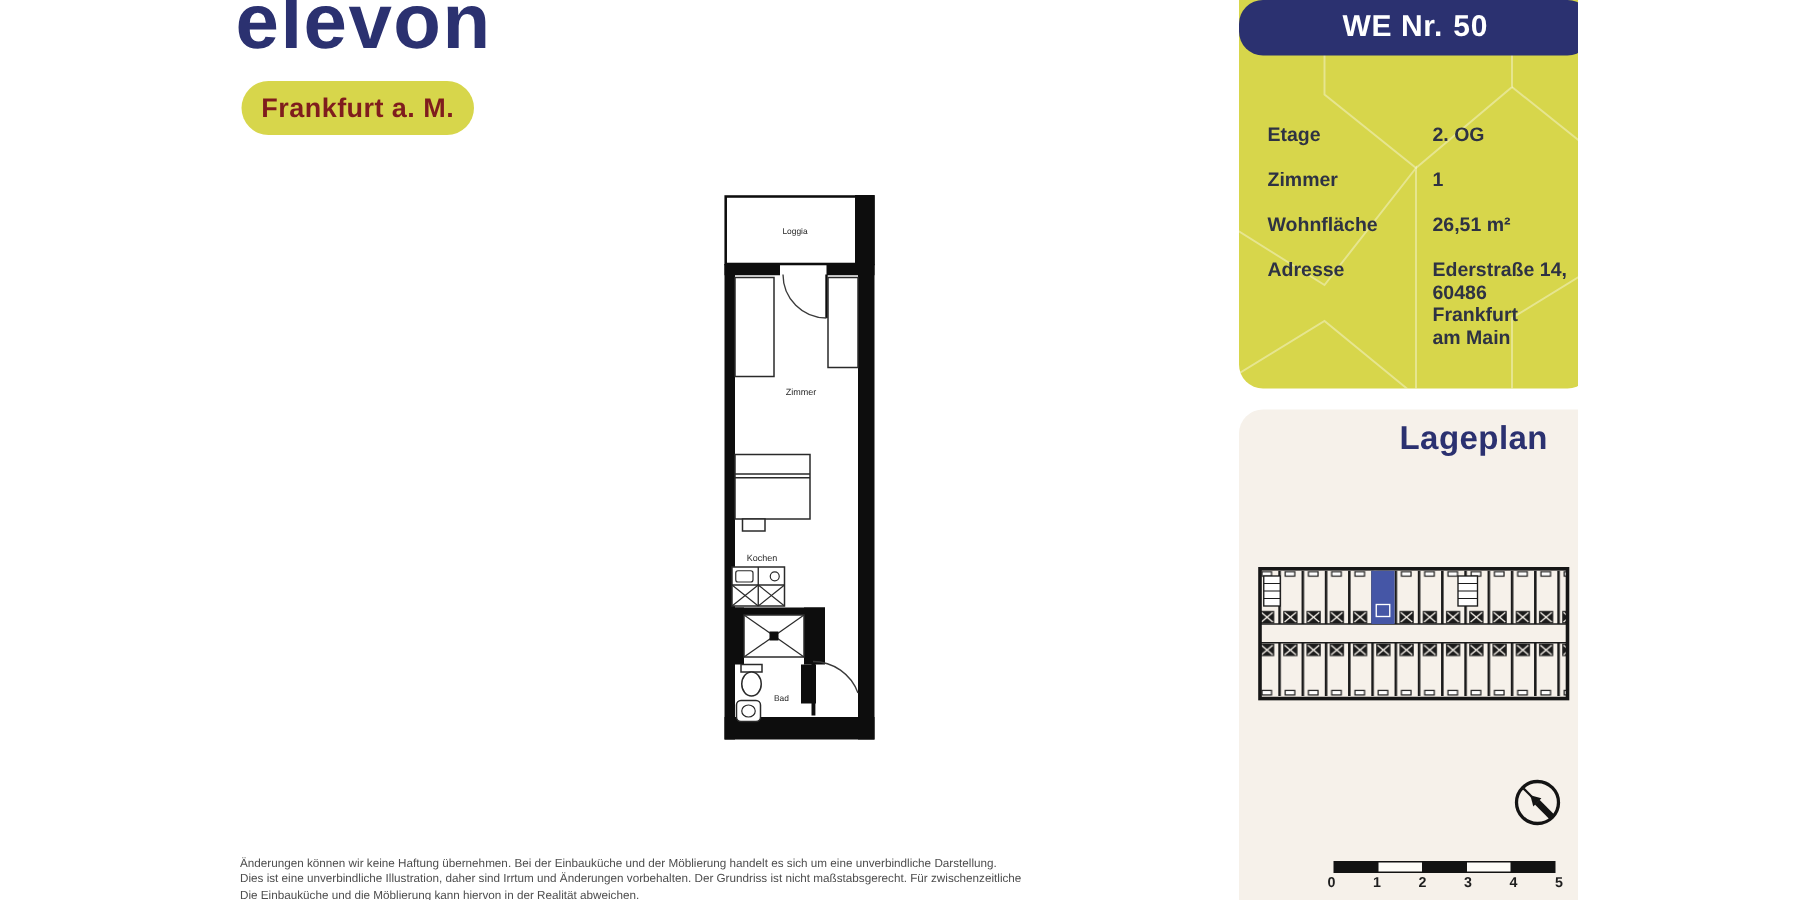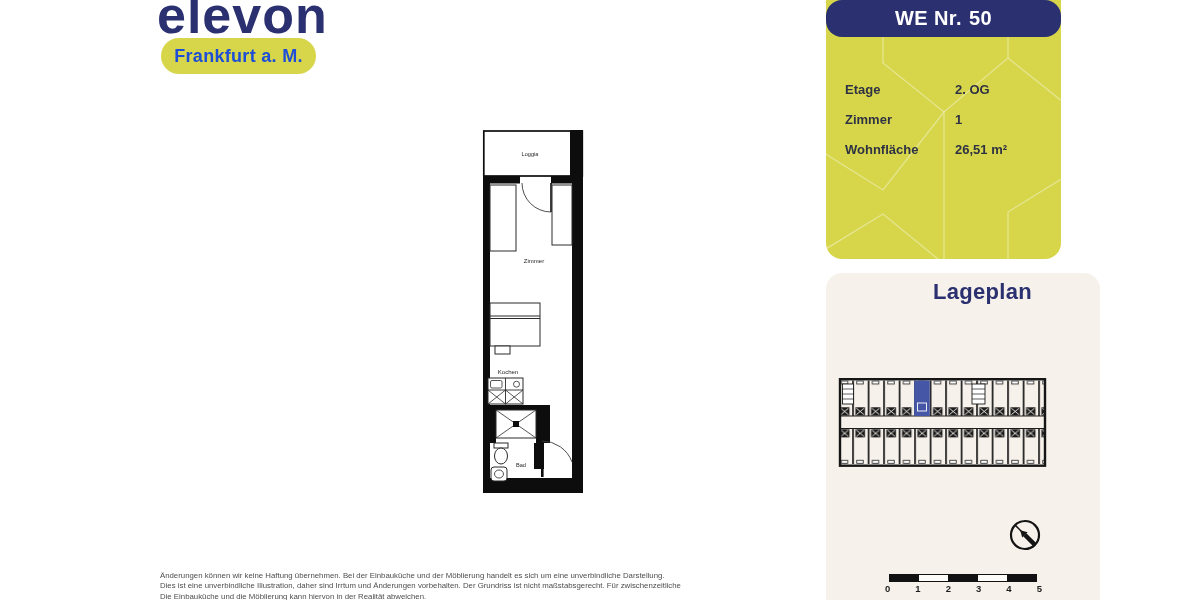--- a/index.html
+++ b/index.html
@@ -1,24 +1,24 @@
 <!DOCTYPE html>
 <html><head>
 <meta charset="utf-8">
 <style>
   html,body{margin:0;padding:0;}
   body{font-family:"Liberation Sans",sans-serif;background:#ffffff;}
-  .page{position:relative;width:1200px;height:600px;background:#fff;overflow:hidden;}
+  .page{position:relative;width:1052px;height:600px;background:#fff;overflow:hidden;}
 
   
   .logo{position:absolute;left:157px;top:-11px;font-size:52px;font-weight:800;
         color:#2b3170;letter-spacing:1px;line-height:1;}
-  .badge{position:absolute;left:161px;top:38px;width:155px;height:36px;border-radius:18px;
+  .badge{position:absolute;left:161px;top:54px;width:155px;height:36px;border-radius:18px;
          background:#d7d64b;display:flex;align-items:center;justify-content:center;
-         color:#1d4ed8;font-size:18px;font-weight:700;letter-spacing:.3px;}
+         color:#7f1d1d;font-size:18px;font-weight:700;letter-spacing:.3px;}
 
   
   .floorplan{position:absolute;left:478px;top:125px;}
   .floorplan text{font-family:"Liberation Sans",sans-serif;fill:#1f1f1f;}
 
   
   .unit-panel{position:absolute;left:826px;top:0;width:235px;height:259px;
               background:#d7d64b;border-radius:0 0 16px 16px;overflow:hidden;}
   .panel-pattern{position:absolute;left:0;top:0;}
   .unit-header{position:relative;height:37px;background:#2b3170;color:#ffffff;
@@ -133,20 +133,28 @@
         <span class="u-label">Etage</span>
         <span class="u-value">2. OG</span>
       </div>
       <div class="u-row">
         <span class="u-label">Zimmer</span>
         <span class="u-value">1</span>
       </div>
       <div class="u-row">
         <span class="u-label">Wohnfläche</span>
         <span class="u-value">26,51 m²</span>
+      </div>
+      <div class="u-row">
+        <span class="u-label">Adresse</span>
+        <span class="u-value">
+          <div>Ederstraße 14,</div>
+          <div>60486 Frankfurt</div>
+          <div>am Main</div>
+        </span>
       </div>
     </div>
   </div>
 
   <div class="lage-panel">
     <div class="lage-title">Lageplan</div>
 
     <svg class="siteplan" width="210" height="94" viewBox="0 0 210 94">
       <defs>
         <pattern id="unitT" width="15.5" height="35.5" patternUnits="userSpaceOnUse" x="14.2" y="4.5">

